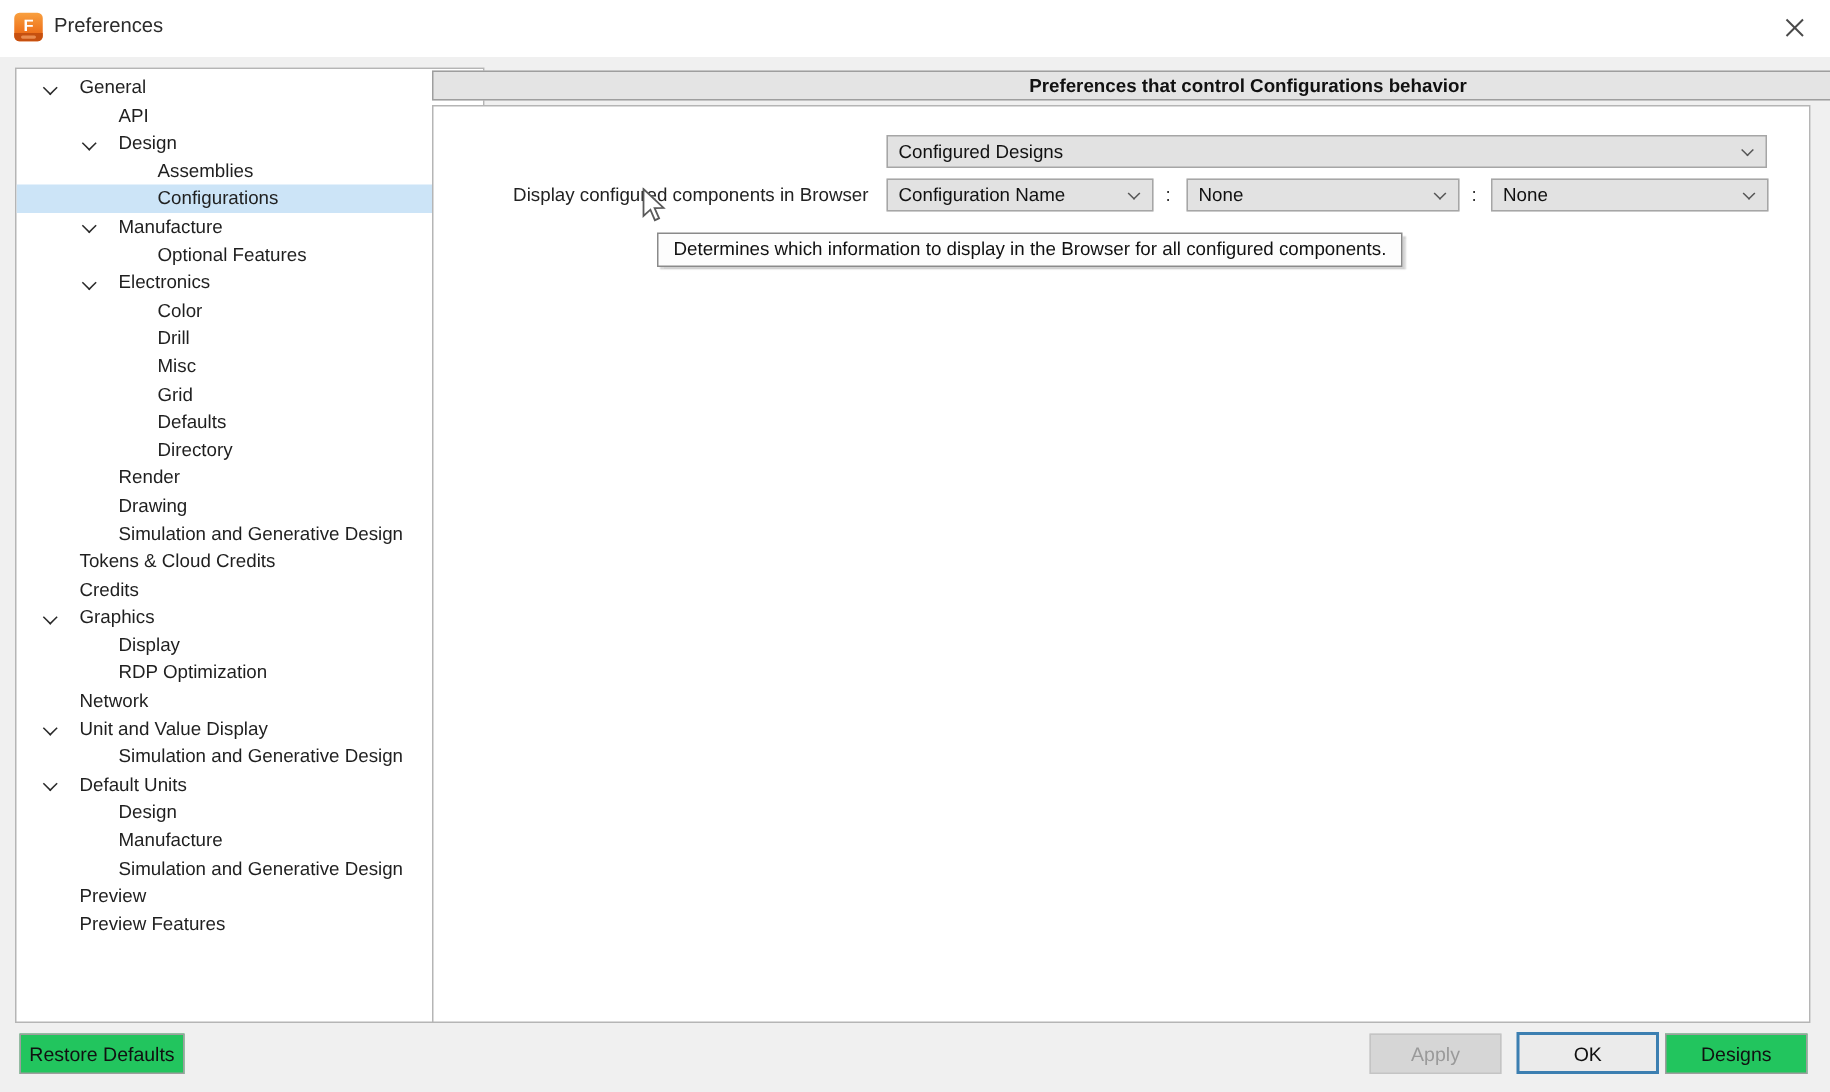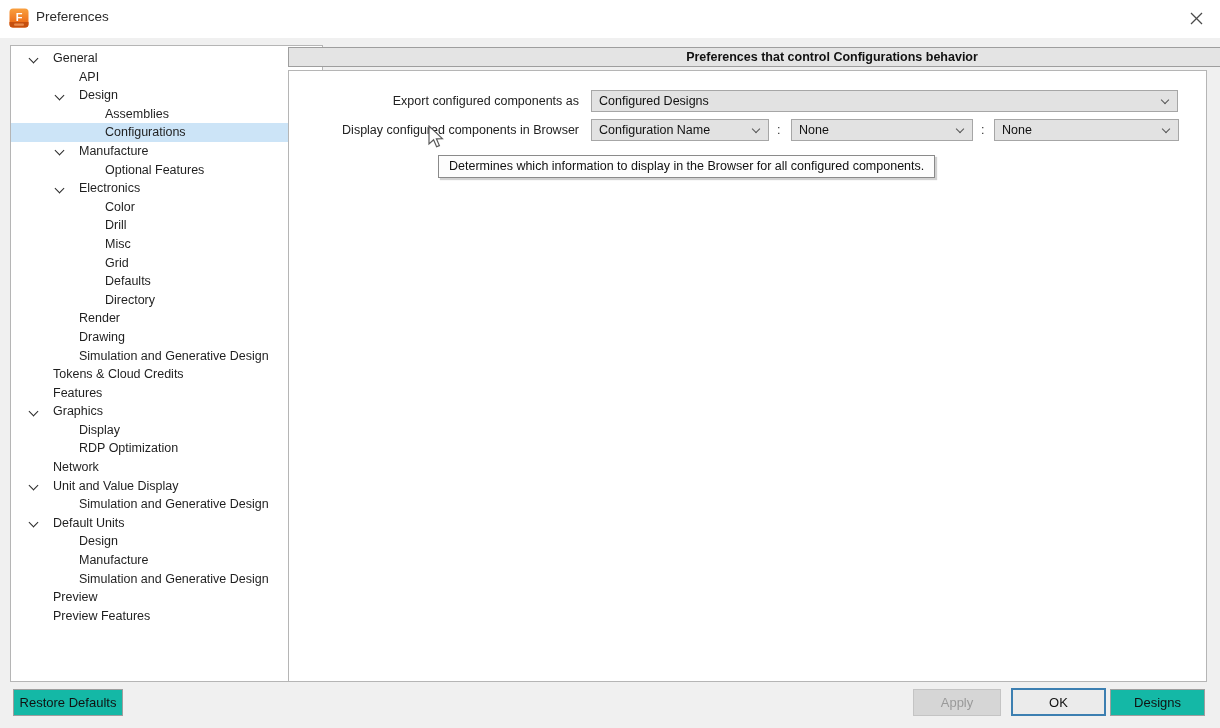--- a/index.html
+++ b/index.html
@@ -77,21 +77,21 @@
   .tooltip {
     position:absolute; left:149px; top:84px; height:23px;
     background:#fdfdfd; border:1px solid #8a8a8a;
     box-shadow:2px 2px 1px rgba(0,0,0,0.18);
     font-size:12.5px; line-height:21px; color:#111;
     padding:0 10px; white-space:nowrap; z-index:5;
   }
   .cursor { position:absolute; left:138px; top:54px; z-index:6; }
   .btn {
     position:absolute; height:27px;
-    background:#14b8a6; border:1px solid #9e9e9e;
+    background:#22c55e; border:1px solid #9e9e9e;
     font-size:13px; color:#111;
     display:flex; align-items:center; justify-content:center;
     font-family:"Liberation Sans", sans-serif;
   }
   .btn-restore { left:13px; top:651px; width:110px; }
   .btn-apply {
     left:913px; top:651px; width:88px;
     background:#d6d6d6; border:1px solid #c4c4c4; color:#9a9a9a;
   }
   .btn-ok { left:1011px; top:650px; width:95px; height:28px; border:2px solid #3c7fb1; background:#ebebeb; }
@@ -137,41 +137,40 @@
         <div class="tree-row" style="padding-left: 94px;"><span>Color</span></div>
         <div class="tree-row" style="padding-left: 94px;"><span>Drill</span></div>
         <div class="tree-row" style="padding-left: 94px;"><span>Misc</span></div>
         <div class="tree-row" style="padding-left: 94px;"><span>Grid</span></div>
         <div class="tree-row" style="padding-left: 94px;"><span>Defaults</span></div>
         <div class="tree-row" style="padding-left: 94px;"><span>Directory</span></div>
         <div class="tree-row" style="padding-left: 68px;"><span>Render</span></div>
         <div class="tree-row" style="padding-left: 68px;"><span>Drawing</span></div>
         <div class="tree-row" style="padding-left: 68px;"><span>Simulation and Generative Design</span></div>
         <div class="tree-row" style="padding-left: 42px;"><span>Tokens &amp; Cloud Credits</span></div>
-        <div class="tree-row" style="padding-left: 42px;"><span>Features</span></div>
+        <div class="tree-row" style="padding-left: 42px;"><span>Credits</span></div>
         <div class="tree-row" style="padding-left: 42px;"><span class="tree-chev" style="left: 19px;"></span><span>Graphics</span></div>
         <div class="tree-row" style="padding-left: 68px;"><span>Display</span></div>
         <div class="tree-row" style="padding-left: 68px;"><span>RDP Optimization</span></div>
         <div class="tree-row" style="padding-left: 42px;"><span>Network</span></div>
         <div class="tree-row" style="padding-left: 42px;"><span class="tree-chev" style="left: 19px;"></span><span>Unit and Value Display</span></div>
         <div class="tree-row" style="padding-left: 68px;"><span>Simulation and Generative Design</span></div>
         <div class="tree-row" style="padding-left: 42px;"><span class="tree-chev" style="left: 19px;"></span><span>Default Units</span></div>
         <div class="tree-row" style="padding-left: 68px;"><span>Design</span></div>
         <div class="tree-row" style="padding-left: 68px;"><span>Manufacture</span></div>
         <div class="tree-row" style="padding-left: 68px;"><span>Simulation and Generative Design</span></div>
         <div class="tree-row" style="padding-left: 42px;"><span>Preview</span></div>
         <div class="tree-row" style="padding-left: 42px;"><span>Preview Features</span></div>
       </div>
   </div>
 
   <div class="header-bar">Preferences that control Configurations behavior</div>
 
   <div class="main-panel">
 
-    <div class="form-label" style="left:0; top:19px; width:290px;">Export configured components as</div>
     <div class="dropdown" style="left:302px; top:19px; width:587px;">
       <span>Configured Designs</span>
       <span class="dd-chev"></span>
     </div>
 
     <div class="form-label" style="left:0; top:48px; width:290px;">Display configured components in Browser</div>
     <div class="dropdown" style="left:302px; top:48px; width:178px;">
       <span>Configuration Name</span>
       <span class="dd-chev"></span>
     </div>

